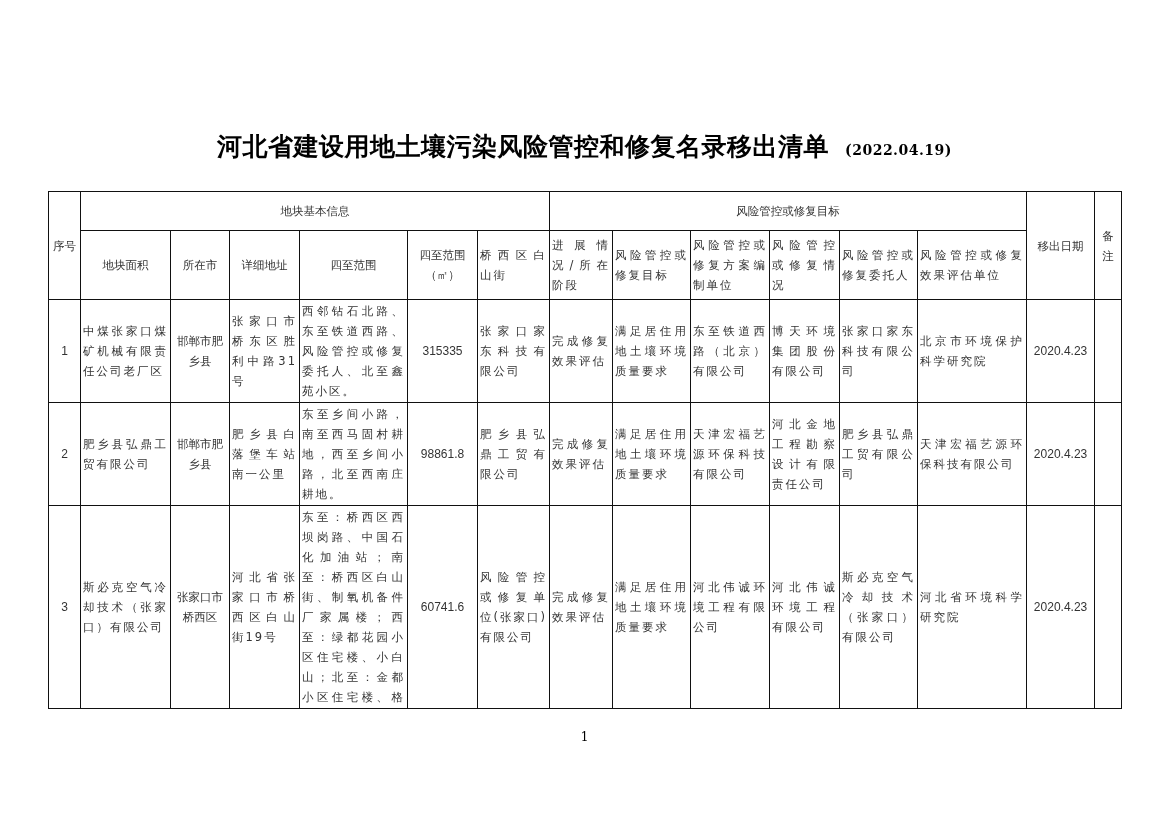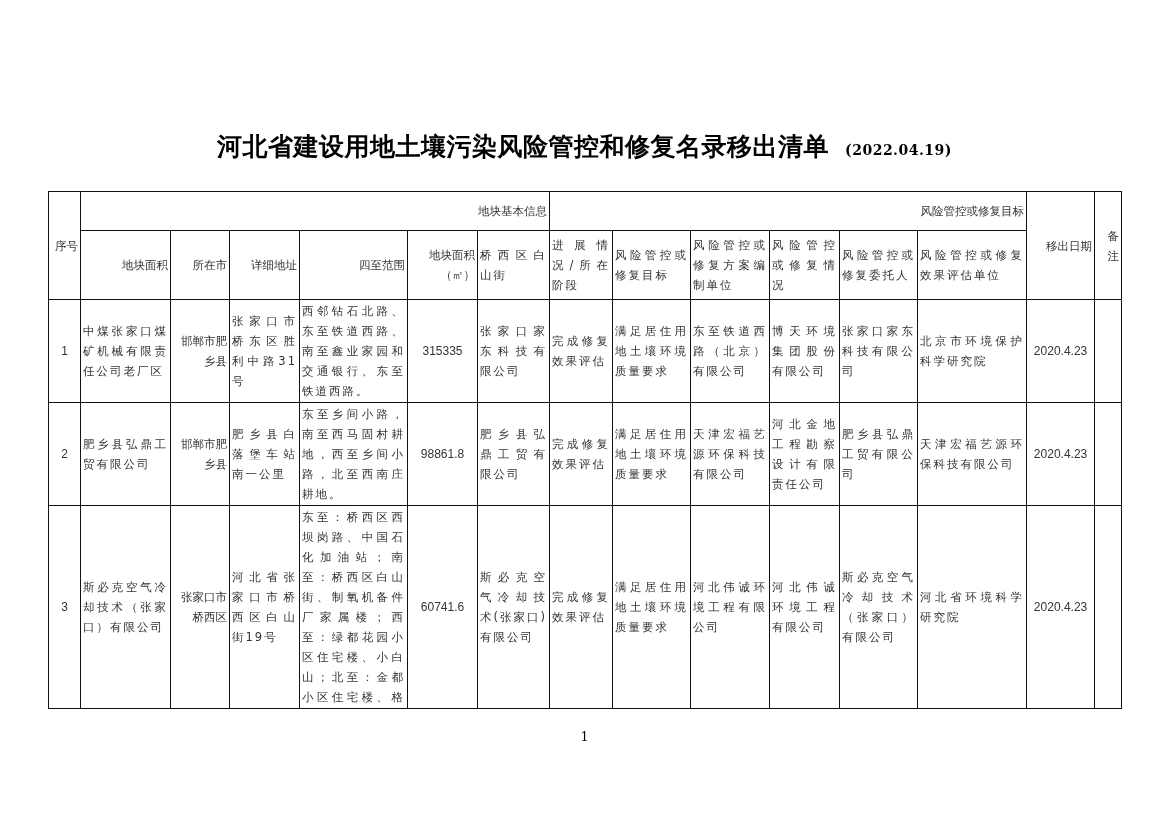--- a/index.html
+++ b/index.html
@@ -4,21 +4,21 @@
 <style>
   html, body { margin:0; padding:0; background:#ffffff; }
   body { width:1169px; height:826px; position:relative; overflow:hidden;
          font-family:"DejaVu Sans", sans-serif; color:#222; }
   .title { position:absolute; left:0; width:1169px; top:130px; text-align:center;
            font-family:"DejaVu Serif", serif; font-weight:bold; font-size:25px; color:#000; letter-spacing:0.5px; }
   .title .date { font-size:14px; font-weight:bold; margin-left:16px; }
   table { position:absolute; left:48px; top:191px; border-collapse:collapse; table-layout:fixed;
           width:1073px; font-size:11.5px; color:#333; }
   td { border:1px solid #111; padding:1px 2px; vertical-align:middle; line-height:20px; word-break:break-all; overflow:hidden; }
-  td.c { text-align:right; }
+  td.c { text-align:center; }
   td.j { text-align:justify; text-align-last:left; letter-spacing:2px; }
   td.num { text-align:center; font-family:"Liberation Sans", sans-serif; font-size:12px; letter-spacing:0; }
   tr.h1 td { height:36px; }
   tr.h2 td { height:66px; line-height:20px; }
   tr.r1 td { height:88px; }
   tr.r2 td { height:91px; }
   tr.r3 td { height:200px; }
   td.clip { vertical-align:top; }
   td.clip div { height:196px; overflow:hidden; }
   .pagenum { position:absolute; top:730px; left:0; width:1169px; text-align:center;
@@ -55,36 +55,36 @@
     <td class="c" colspan="6">地块基本信息</td>
     <td class="c" colspan="6">风险管控或修复目标</td>
     <td class="c" rowspan="2">移出日期</td>
     <td class="c" rowspan="2">备注</td>
   </tr>
   <tr class="h2">
     <td class="c">地块面积</td>
     <td class="c">所在市</td>
     <td class="c">详细地址</td>
     <td class="c">四至范围</td>
-    <td class="c">地块面积（㎡）</td>
+    <td class="c">四至范围（㎡）</td>
     <td class="j">桥西区白山街</td>
     <td class="j">进展情况/所在阶段</td>
     <td class="j">风险管控或修复目标</td>
     <td class="j">风险管控或修复方案编制单位</td>
     <td class="j">风险管控或修复情况</td>
     <td class="j">风险管控或修复委托人</td>
     <td class="j">风险管控或修复效果评估单位</td>
   </tr>
 
   <tr class="r1">
     <td class="num">1</td>
     <td class="j">中煤张家口煤矿机械有限责任公司老厂区</td>
     <td class="c">邯郸市肥乡县</td>
     <td class="j">张家口市桥东区胜利中路31号</td>
-    <td class="j">西邻钻石北路、东至铁道西路、南至鑫业家园和交通银行、东至铁道西路。</td>
+    <td class="j">西邻钻石北路、东至铁道西路、风险管控或修复委托人、北至鑫苑小区。</td>
     <td class="num">315335</td>
     <td class="j">张家口家东科技有限公司</td>
     <td class="j">完成修复效果评估</td>
     <td class="j">满足居住用地土壤环境质量要求</td>
     <td class="j">东至铁道西路（北京）有限公司</td>
     <td class="j">博天环境集团股份有限公司</td>
     <td class="j">张家口家东科技有限公司</td>
     <td class="j">北京市环境保护科学研究院</td>
     <td class="num">2020.4.23</td>
     <td class="c"></td>
@@ -110,21 +110,21 @@
 
   <tr class="r3">
     <td class="num">3</td>
     <td class="j">斯必克空气冷却技术（张家口）有限公司</td>
     <td class="c">张家口市桥西区</td>
     <td class="j">河北省张家口市桥西区白山街19号</td>
     <td class="j clip">
           <div>东至：桥西区西坝岗路、中国石化加油站；南至：桥西区白山街、制氧机备件厂家属楼；西至：绿都花园小区住宅楼、小白山；北至：金都小区住宅楼、格林豪泰酒</div>
         </td>
     <td class="num">60741.6</td>
-    <td class="j">斯必克空气冷却技术(张家口)有限公司</td>
+    <td class="j">风险管控或修复单位(张家口)有限公司</td>
     <td class="j">完成修复效果评估</td>
     <td class="j">满足居住用地土壤环境质量要求</td>
     <td class="j">河北伟诚环境工程有限公司</td>
     <td class="j">河北伟诚环境工程有限公司</td>
     <td class="j">斯必克空气冷却技术（张家口）有限公司</td>
     <td class="j">河北省环境科学研究院</td>
     <td class="num">2020.4.23</td>
     <td class="c"></td>
   </tr>
 </tbody>

